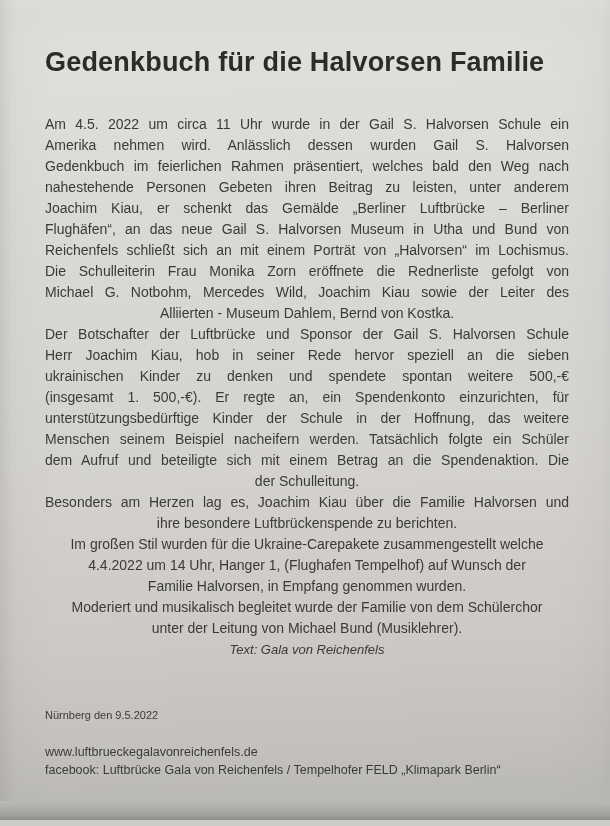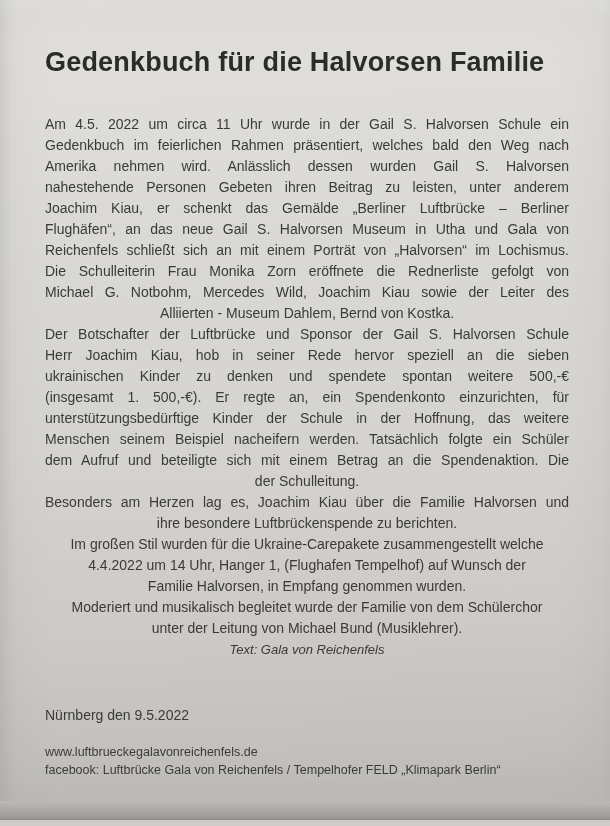--- a/index.html
+++ b/index.html
@@ -77,46 +77,46 @@
   .ln.j {
     text-align: justify;
     text-align-last: justify;
   }
   .ln.small {
     font-size: 13px;
     font-style: italic;
   }
   .place-date {
     margin-top: 46px;
-    font-size: 14px;
+    font-size: 11px;
     line-height: 19px;
   }
   .weblines {
     margin-top: 18px;
     font-size: 12.5px;
     line-height: 18px;
   }
   .weblines div { height: 18px; }
 </style>
 </head>
 <body>
 
 <div class="photo">
   <div class="paper"></div>
 
   <div class="content">
     <h1 class="title">Gedenkbuch für die Halvorsen Familie</h1>
 
     <div class="body-block">
       <div class="ln j">Am 4.5. 2022 um circa 11 Uhr wurde in der Gail S. Halvorsen Schule ein</div>
+      <div class="ln j">Amerika nehmen wird. Anlässlich dessen wurden Gail S. Halvorsen</div>
       <div class="ln j">Gedenkbuch im feierlichen Rahmen präsentiert, welches bald den Weg nach</div>
-      <div class="ln j">Amerika nehmen wird. Anlässlich dessen wurden Gail S. Halvorsen</div>
       <div class="ln j">nahestehende Personen Gebeten ihren Beitrag zu leisten, unter anderem</div>
       <div class="ln j">Joachim Kiau, er schenkt das Gemälde „Berliner Luftbrücke – Berliner</div>
-      <div class="ln j">Flughäfen“, an das neue Gail S. Halvorsen Museum in Utha und Gala von</div>
+      <div class="ln j">Flughäfen“, an das neue Gail S. Halvorsen Museum in Utha und Bund von</div>
       <div class="ln j">Reichenfels schließt sich an mit einem Porträt von „Halvorsen“ im Lochismus.</div>
       <div class="ln j">Die Schulleiterin Frau Monika Zorn eröffnete die Rednerliste gefolgt von</div>
       <div class="ln j">Michael G. Notbohm, Mercedes Wild, Joachim Kiau sowie der Leiter des</div>
       <div class="ln">Alliierten - Museum Dahlem, Bernd von Kostka.</div>
       <div class="ln j">Der Botschafter der Luftbrücke und Sponsor der Gail S. Halvorsen Schule</div>
       <div class="ln j">Herr Joachim Kiau, hob in seiner Rede hervor speziell an die sieben</div>
       <div class="ln j">ukrainischen Kinder zu denken und spendete spontan weitere 500,-€</div>
       <div class="ln j">(insgesamt 1. 500,-€). Er regte an, ein Spendenkonto einzurichten, für</div>
       <div class="ln j">unterstützungsbedürftige Kinder der Schule in der Hoffnung, das weitere</div>
       <div class="ln j">Menschen seinem Beispiel nacheifern werden. Tatsächlich folgte ein Schüler</div>

